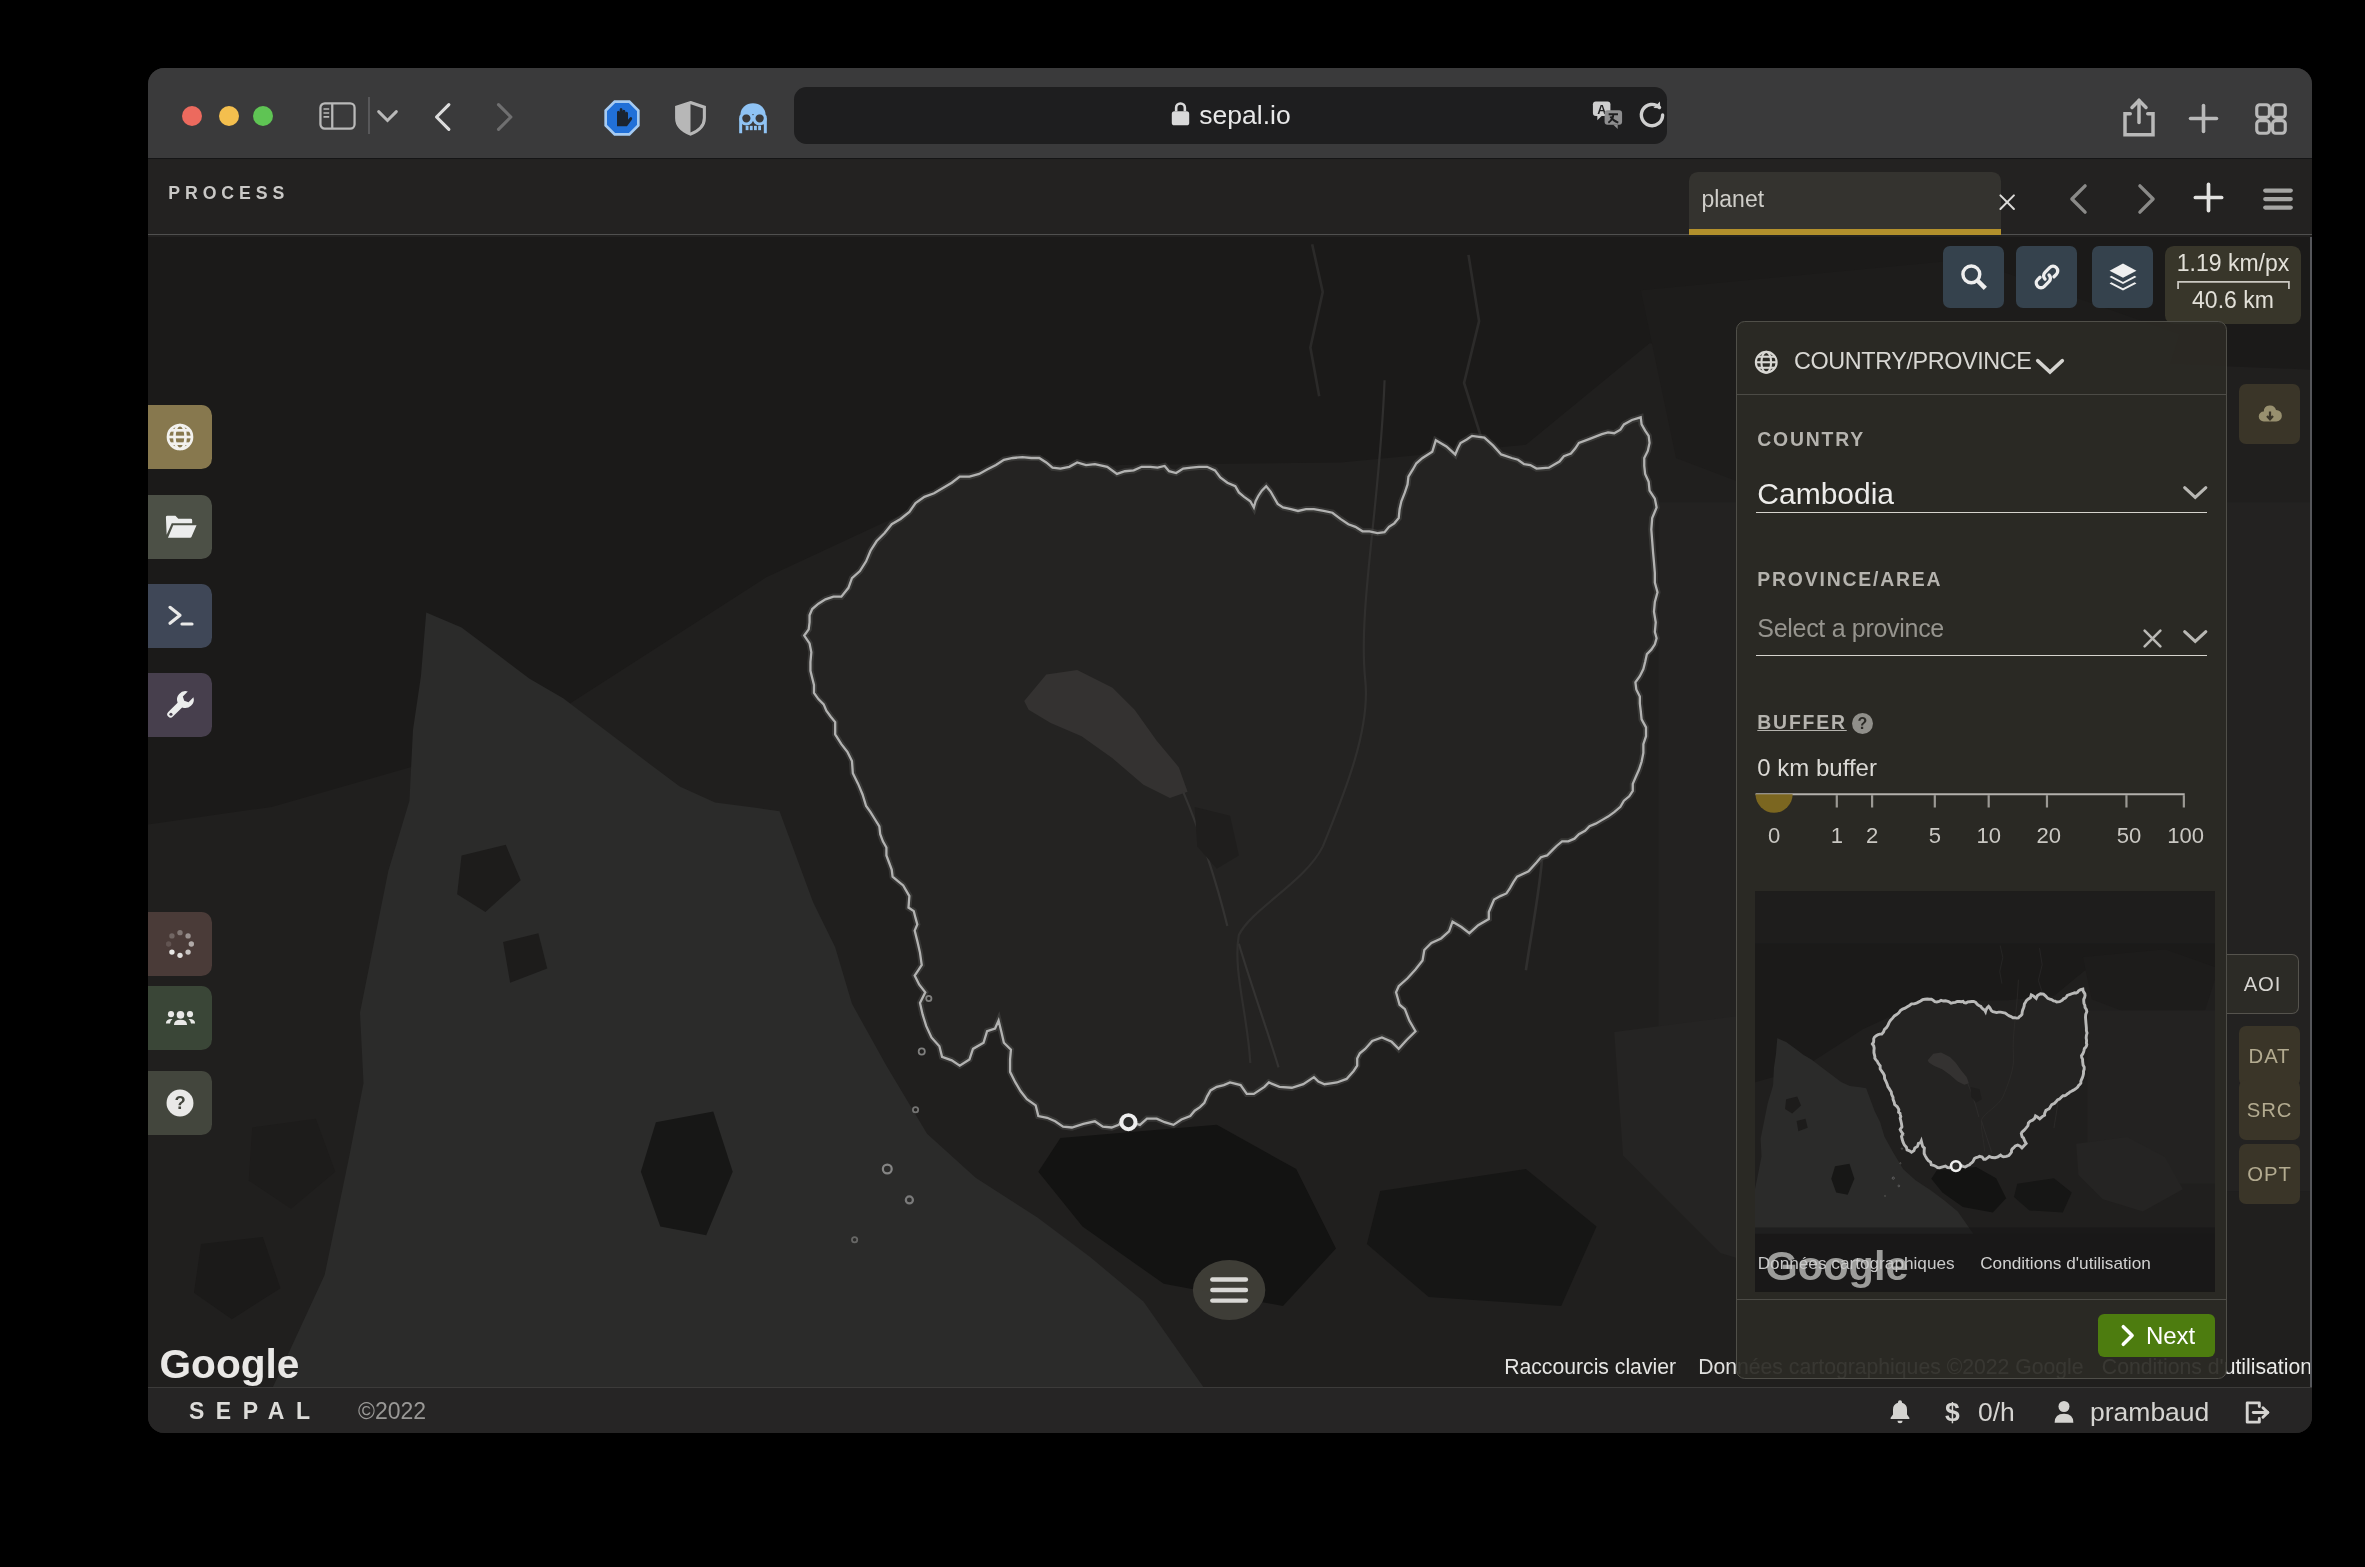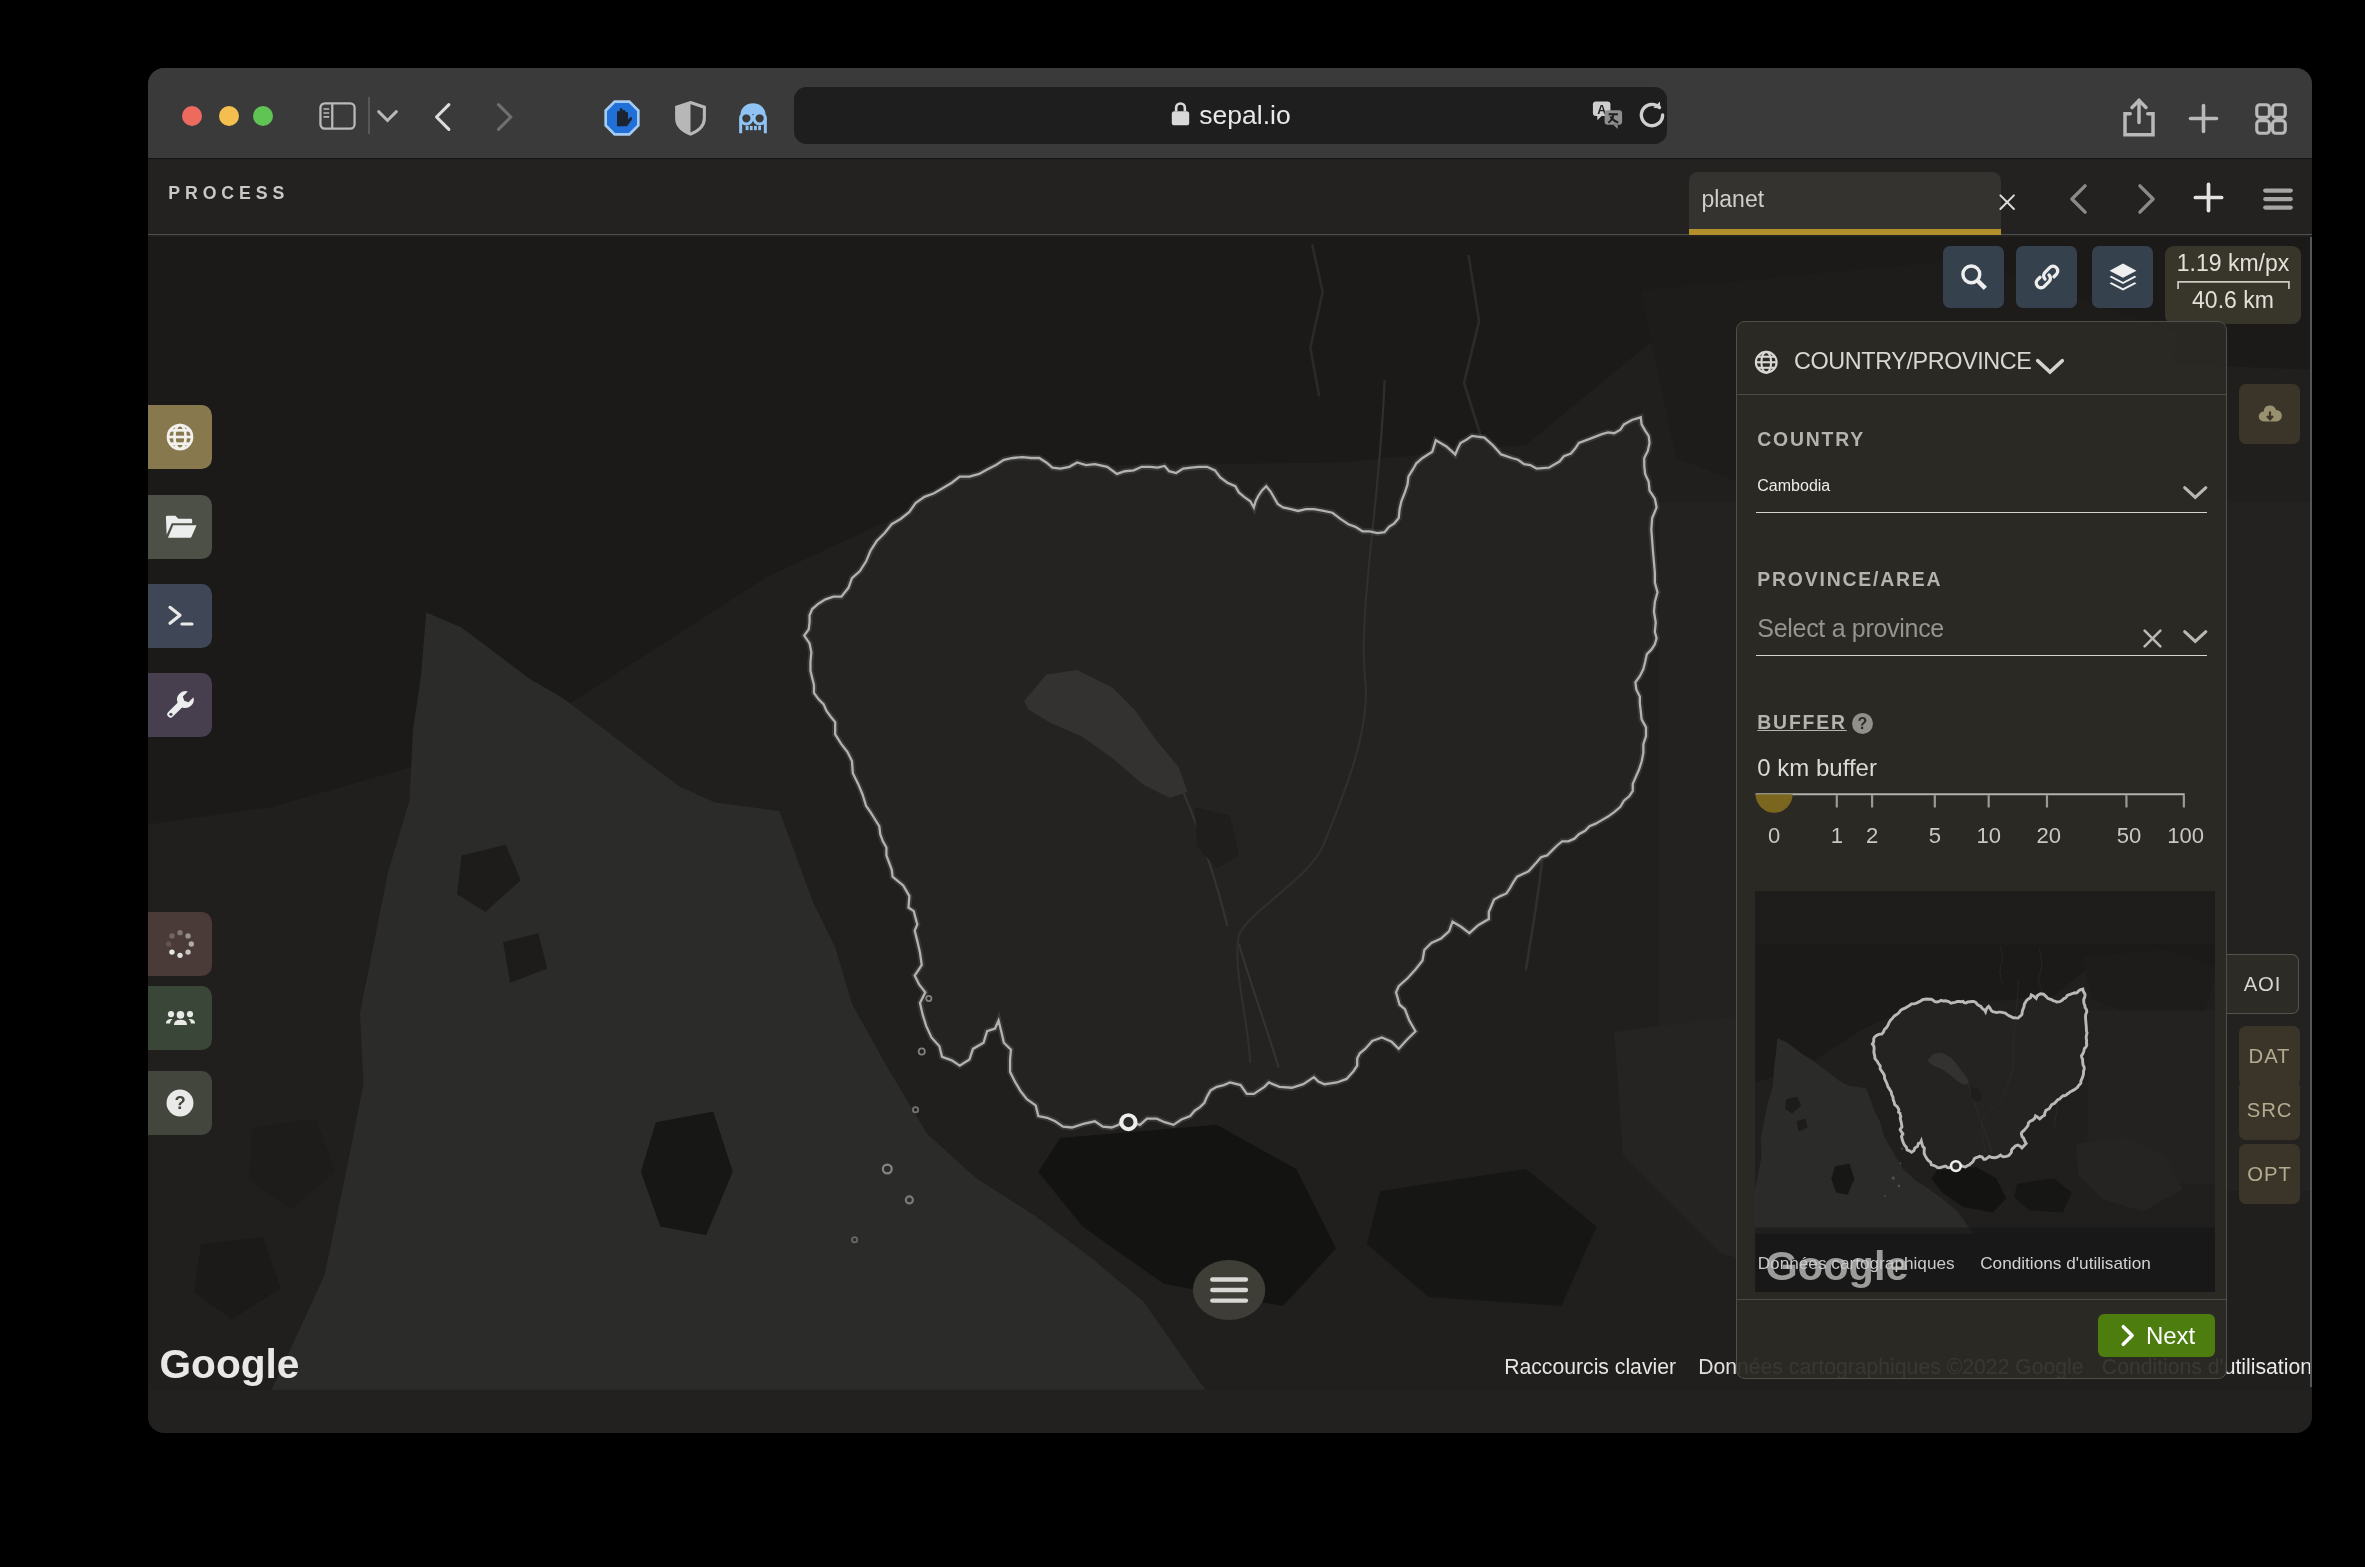--- a/index.html
+++ b/index.html
@@ -353,21 +353,21 @@
           <line x1="4" y1="7" x2="20" y2="7"></line>
           <line x1="4" y1="17" x2="20" y2="17"></line>
         </g>
       </svg>
     <div style="position:absolute;left:57px;top:26px;font-size:23.4px;letter-spacing:-0.4px;color:#d8d7d3;">COUNTRY/PROVINCE</div>
     <svg class="abs" style="left:298px;top:36px;" width="30" height="17.7" viewBox="0 0 34 20">
         <path d="M3 3 L17 16 31 3" fill="none" stroke="#d4d3cf" stroke-width="4" stroke-linecap="round"></path>
       </svg>
     <div style="position:absolute;left:0;top:72px;width:100%;border-top:0.9px solid #4c4b46;"></div>
     <div class="plabel" style="top:106px;">COUNTRY</div>
-    <div class="pvalue" style="top:155px;font-size:16px;">Cambodia</div>
+    <div class="pvalue" style="top:155px;font-size:30px;">Cambodia</div>
     <svg class="abs" style="left:445px;top:163px;" width="26.5" height="16" viewBox="0 0 30 18">
         <path d="M3 3 L15 14 27 3" fill="none" stroke="#b9b8b4" stroke-width="3.5" stroke-linecap="round"></path>
       </svg>
     <div style="position:absolute;left:18.6px;top:190px;width:451px;border-top:1.8px solid #d5d3cd;"></div>
     <div class="plabel" style="top:246px;">PROVINCE/AREA</div>
     <div class="pvalue" style="top:292px;color:#96948e;font-size:25px;letter-spacing:-0.3px;">Select a province</div>
     <svg class="abs" style="left:405px;top:306px;" width="21" height="21" viewBox="0 0 24 24">
         <g stroke="#b9b8b4" stroke-width="3" stroke-linecap="round">
           <line x1="3" y1="3" x2="21" y2="21"></line>
           <line x1="21" y1="3" x2="3" y2="21"></line>
@@ -414,15 +414,39 @@
         <text x="3" y="428" font-size="19.5" fill="#c9c9c9">Données cartographiques</text>
         <text x="255" y="428" font-size="19.5" fill="#d2d2d1">Conditions d'utilisation</text>
       </svg>
     </div>
     <div style="position:absolute;left:0;top:977px;width:100%;border-top:0.9px solid #4c4b46;"></div>
     <div id="next"><svg width="19.4" height="23" viewBox="0 0 22 26" style="margin-right:8.8px;">
           <path d="M6 3 L16 13 6 23" fill="none" stroke="#fff" stroke-width="4" stroke-linecap="round" stroke-linejoin="round"></path>
         </svg>Next</div>
   </div>
 
+  <div id="botbar">
+    <div id="sepal">SEPAL</div>
+    <div id="c2022">©2022</div>
+    <svg class="abs" style="left:1737px;top:8.8px;" width="30" height="30" viewBox="0 0 24 24">
+      <path fill="#d5d4d1" d="M12 2.5 a1.6 1.6 0 0 1 1.6 1.6 L13.6 4.6 a5.6 5.6 0 0 1 4 5.4 L17.6 14 19.5 16.5 19.5 17.5 4.5 17.5 4.5 16.5 6.4 14 6.4 10 a5.6 5.6 0 0 1 4 -5.4 L10.4 4.1 A1.6 1.6 0 0 1 12 2.5 Z"></path>
+      <path fill="#d5d4d1" d="M10 19 a2 2 0 0 0 4 0 Z"></path>
+    </svg>
+    <div class="botr" style="left:1797px;font-weight:bold;">$</div>
+    <div class="botr" style="left:1830px;">0/h</div>
+    <svg class="abs" style="left:1901px;top:8.8px;" width="30" height="30" viewBox="0 0 24 24">
+      <g fill="#d5d4d1">
+          <circle cx="12" cy="7.6" r="4.4"></circle>
+          <path d="M4.5 20.5 Q4.5 13.4 12 13.4 Q19.5 13.4 19.5 20.5 Z"></path>
+        </g>
+    </svg>
+    <div class="botr" style="left:1942px;">prambaud</div>
+    <svg class="abs" style="left:2095px;top:9.7px;" width="29" height="29" viewBox="0 0 24 24">
+      <g fill="none" stroke="#d5d4d1" stroke-width="2.4" stroke-linecap="round" stroke-linejoin="round">
+        <path d="M13.5 7 L13.5 4 3.5 4 3.5 20 13.5 20 13.5 17"></path>
+        <line x1="8.5" y1="12" x2="20.5" y2="12"></line>
+        <path d="M16.5 8 L20.5 12 16.5 16"></path>
+      </g>
+    </svg>
+  </div>
   <div class="abs" style="left:2162px;top:169px;width:1.8px;height:1150px;background:#55565a;"></div>
 </div>
 
 
 </body></html>

